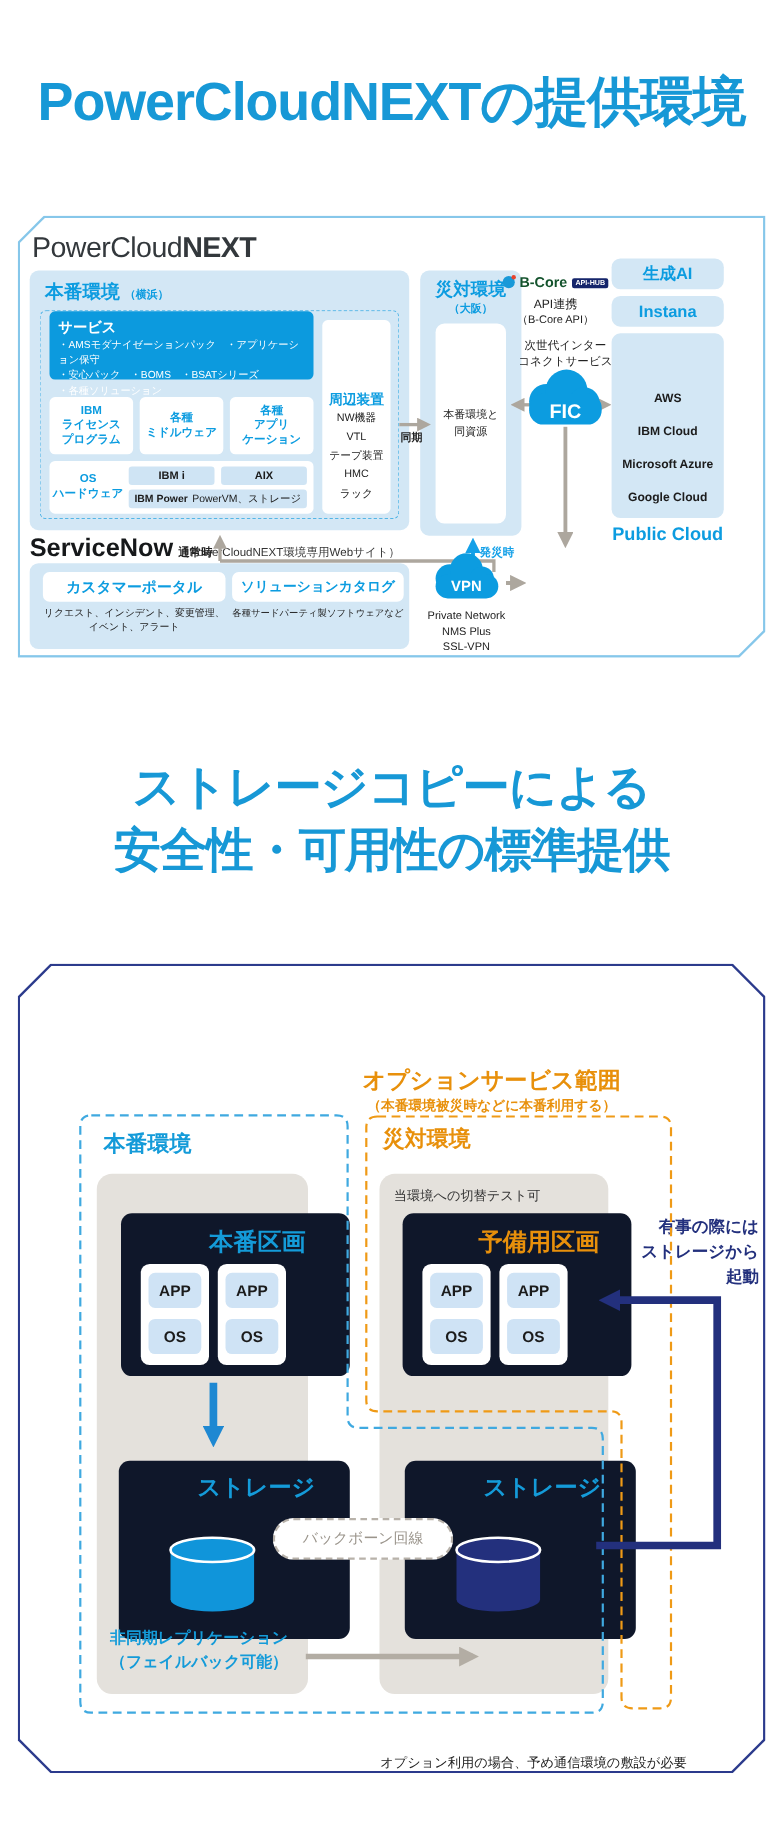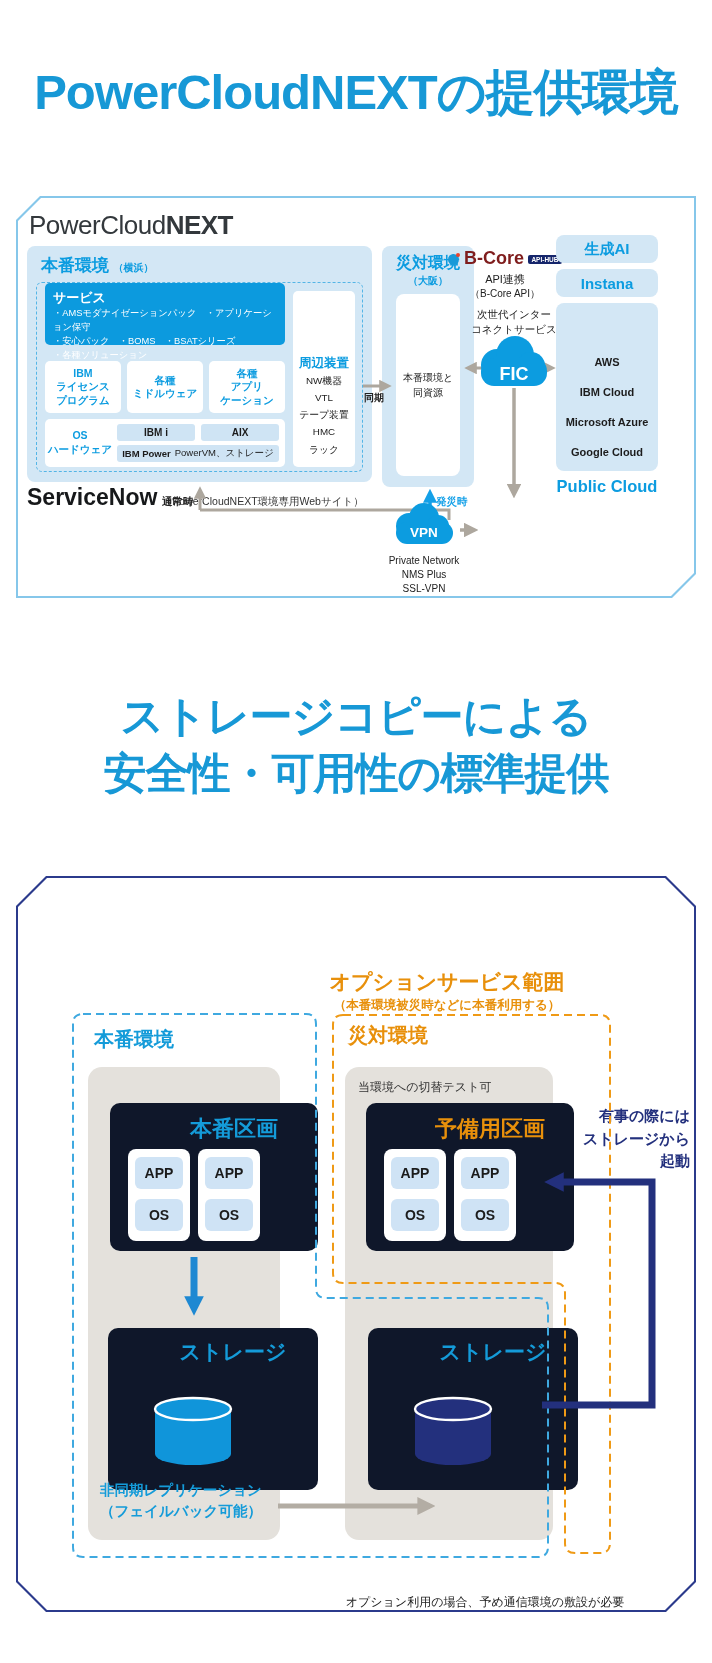--- a/index.html
+++ b/index.html
@@ -102,21 +102,21 @@
     <div class="abs panel ctr" style="left:366px;top:50px;width:92px;height:241px;">
       <div class="blue bold" style="font-size:16px;margin-top:7px;">災対環境</div>
       <div class="blue bold" style="font-size:10px;">（大阪）</div>
       <div class="abs flexc pre ctr" style="left:14px;top:48px;width:64px;height:182px;background:#fff;border-radius:8px;font-size:10px;color:#222;line-height:1.5;">本番環境と
 同資源</div>
     </div>
 
     <div class="abs ctr" style="left:432px;top:52px;width:114px;">
       <div style="white-space:nowrap;">
         <span class="bcicon"></span>
-        <span style="font-size:18px;font-weight:800;color:#7f1d1d;">B-Core</span>
+        <span style="font-size:13px;font-weight:800;color:#14532d;">B-Core</span>
         <span class="bcbadge">API-HUB</span>
       </div>
       <div style="font-size:11px;margin-top:3px;">API連携</div>
       <div style="font-size:10px;">（B-Core API）</div>
     </div>
 
     <div class="abs panel flexc blue bold" style="left:540px;top:39px;width:102px;height:28px;font-size:15px;">生成AI</div>
     <div class="abs panel flexc blue bold" style="left:540px;top:73px;width:102px;height:28px;font-size:15px;">Instana</div>
     <div class="abs panel ctr" style="left:540px;top:107px;width:102px;height:168px;box-sizing:border-box;padding-top:44px;">
       <div class="bold" style="font-size:11px;line-height:30px;color:#1c1c1c;">AWS</div>
@@ -125,20 +125,31 @@
       <div class="bold" style="font-size:11px;line-height:30px;color:#1c1c1c;">Google Cloud</div>
     </div>
     <div class="abs ctr blue bold" style="left:540px;top:281px;width:102px;font-size:16.5px;">Public Cloud</div>
 
     <div class="abs ctr pre" style="left:438px;top:111px;width:120px;font-size:10.5px;line-height:1.4;">次世代インター
 コネクトサービス</div>
 
     <div class="abs" style="left:11px;top:288px;white-space:nowrap;">
       <span style="font-size:23px;font-weight:800;color:#16181a;">ServiceNow</span>
       <span style="font-size:10.5px;color:#333;">（PowerCloudNEXT環境専用Webサイト）</span>
+    </div>
+    <div class="abs panel" style="left:11px;top:316px;width:345px;height:78px;">
+      <div class="abs" style="left:12px;top:8px;width:166px;">
+        <div class="whitebox flexc blue bold" style="height:27px;font-size:13.5px;border-radius:6px;">カスタマーポータル</div>
+        <div class="ctr pre" style="font-size:9px;margin-top:4px;line-height:1.4;">リクエスト、インシデント、変更管理、
+イベント、アラート</div>
+      </div>
+      <div class="abs" style="left:184px;top:8px;width:156px;">
+        <div class="whitebox flexc blue bold" style="height:27px;font-size:12.5px;border-radius:6px;">ソリューションカタログ</div>
+        <div class="ctr" style="font-size:8.5px;margin-top:5px;">各種サードパーティ製ソフトウェアなど</div>
+      </div>
     </div>
 
     <div class="abs ctr pre" style="left:352px;top:358px;width:112px;font-size:10px;line-height:1.4;">Private Network
 NMS Plus
 SSL-VPN</div>
 
     <div class="abs bold" style="left:146px;top:299px;font-size:10.5px;color:#222;">通常時</div>
     <div class="abs bold" style="left:420px;top:299px;font-size:10.5px;color:#13a0e8;">発災時</div>
     <div class="abs bold" style="left:348px;top:195px;font-size:10px;color:#222;">同期</div>
 
@@ -235,20 +246,21 @@
       </svg>
     </div>
     <div class="abs lblue" style="left:352px;top:452px;width:170px;height:162px;">
       <div class="ctr bold" style="font-size:21px;color:#149bd9;padding-top:10px;">ストレージ</div>
       <svg class="abs" style="left:42px;top:66px;" width="86" height="74" viewBox="0 0 86 74">
         <path d="M 5 15 A 38 11 0 0 1 81 15 V 60 A 38 11 0 0 1 5 60 Z" fill="#23307d"></path>
         <ellipse cx="43" cy="15" rx="38" ry="11" fill="#23307d" stroke="#fff" stroke-width="2.4"></ellipse>
       </svg>
     </div>
 
+    <div class="abs pill flexc" style="left:232px;top:504px;width:160px;height:34px;font-size:13.5px;">バックボーン回線</div>
 
     <div class="abs bold pre" style="left:84px;top:604px;font-size:14.5px;color:#149bd9;line-height:1.45;">非同期レプリケーション
 （フェイルバック可能）</div>
 
     <div class="abs bold pre navytx" style="left:524px;top:229px;width:150px;font-size:15px;line-height:1.5;">有事の際には
 ストレージから
 起動</div>
 
     <div class="abs" style="left:290px;top:718px;width:358px;text-align:center;font-size:12px;color:#222;">オプション利用の場合、予め通信環境の敷設が必要</div>
 

